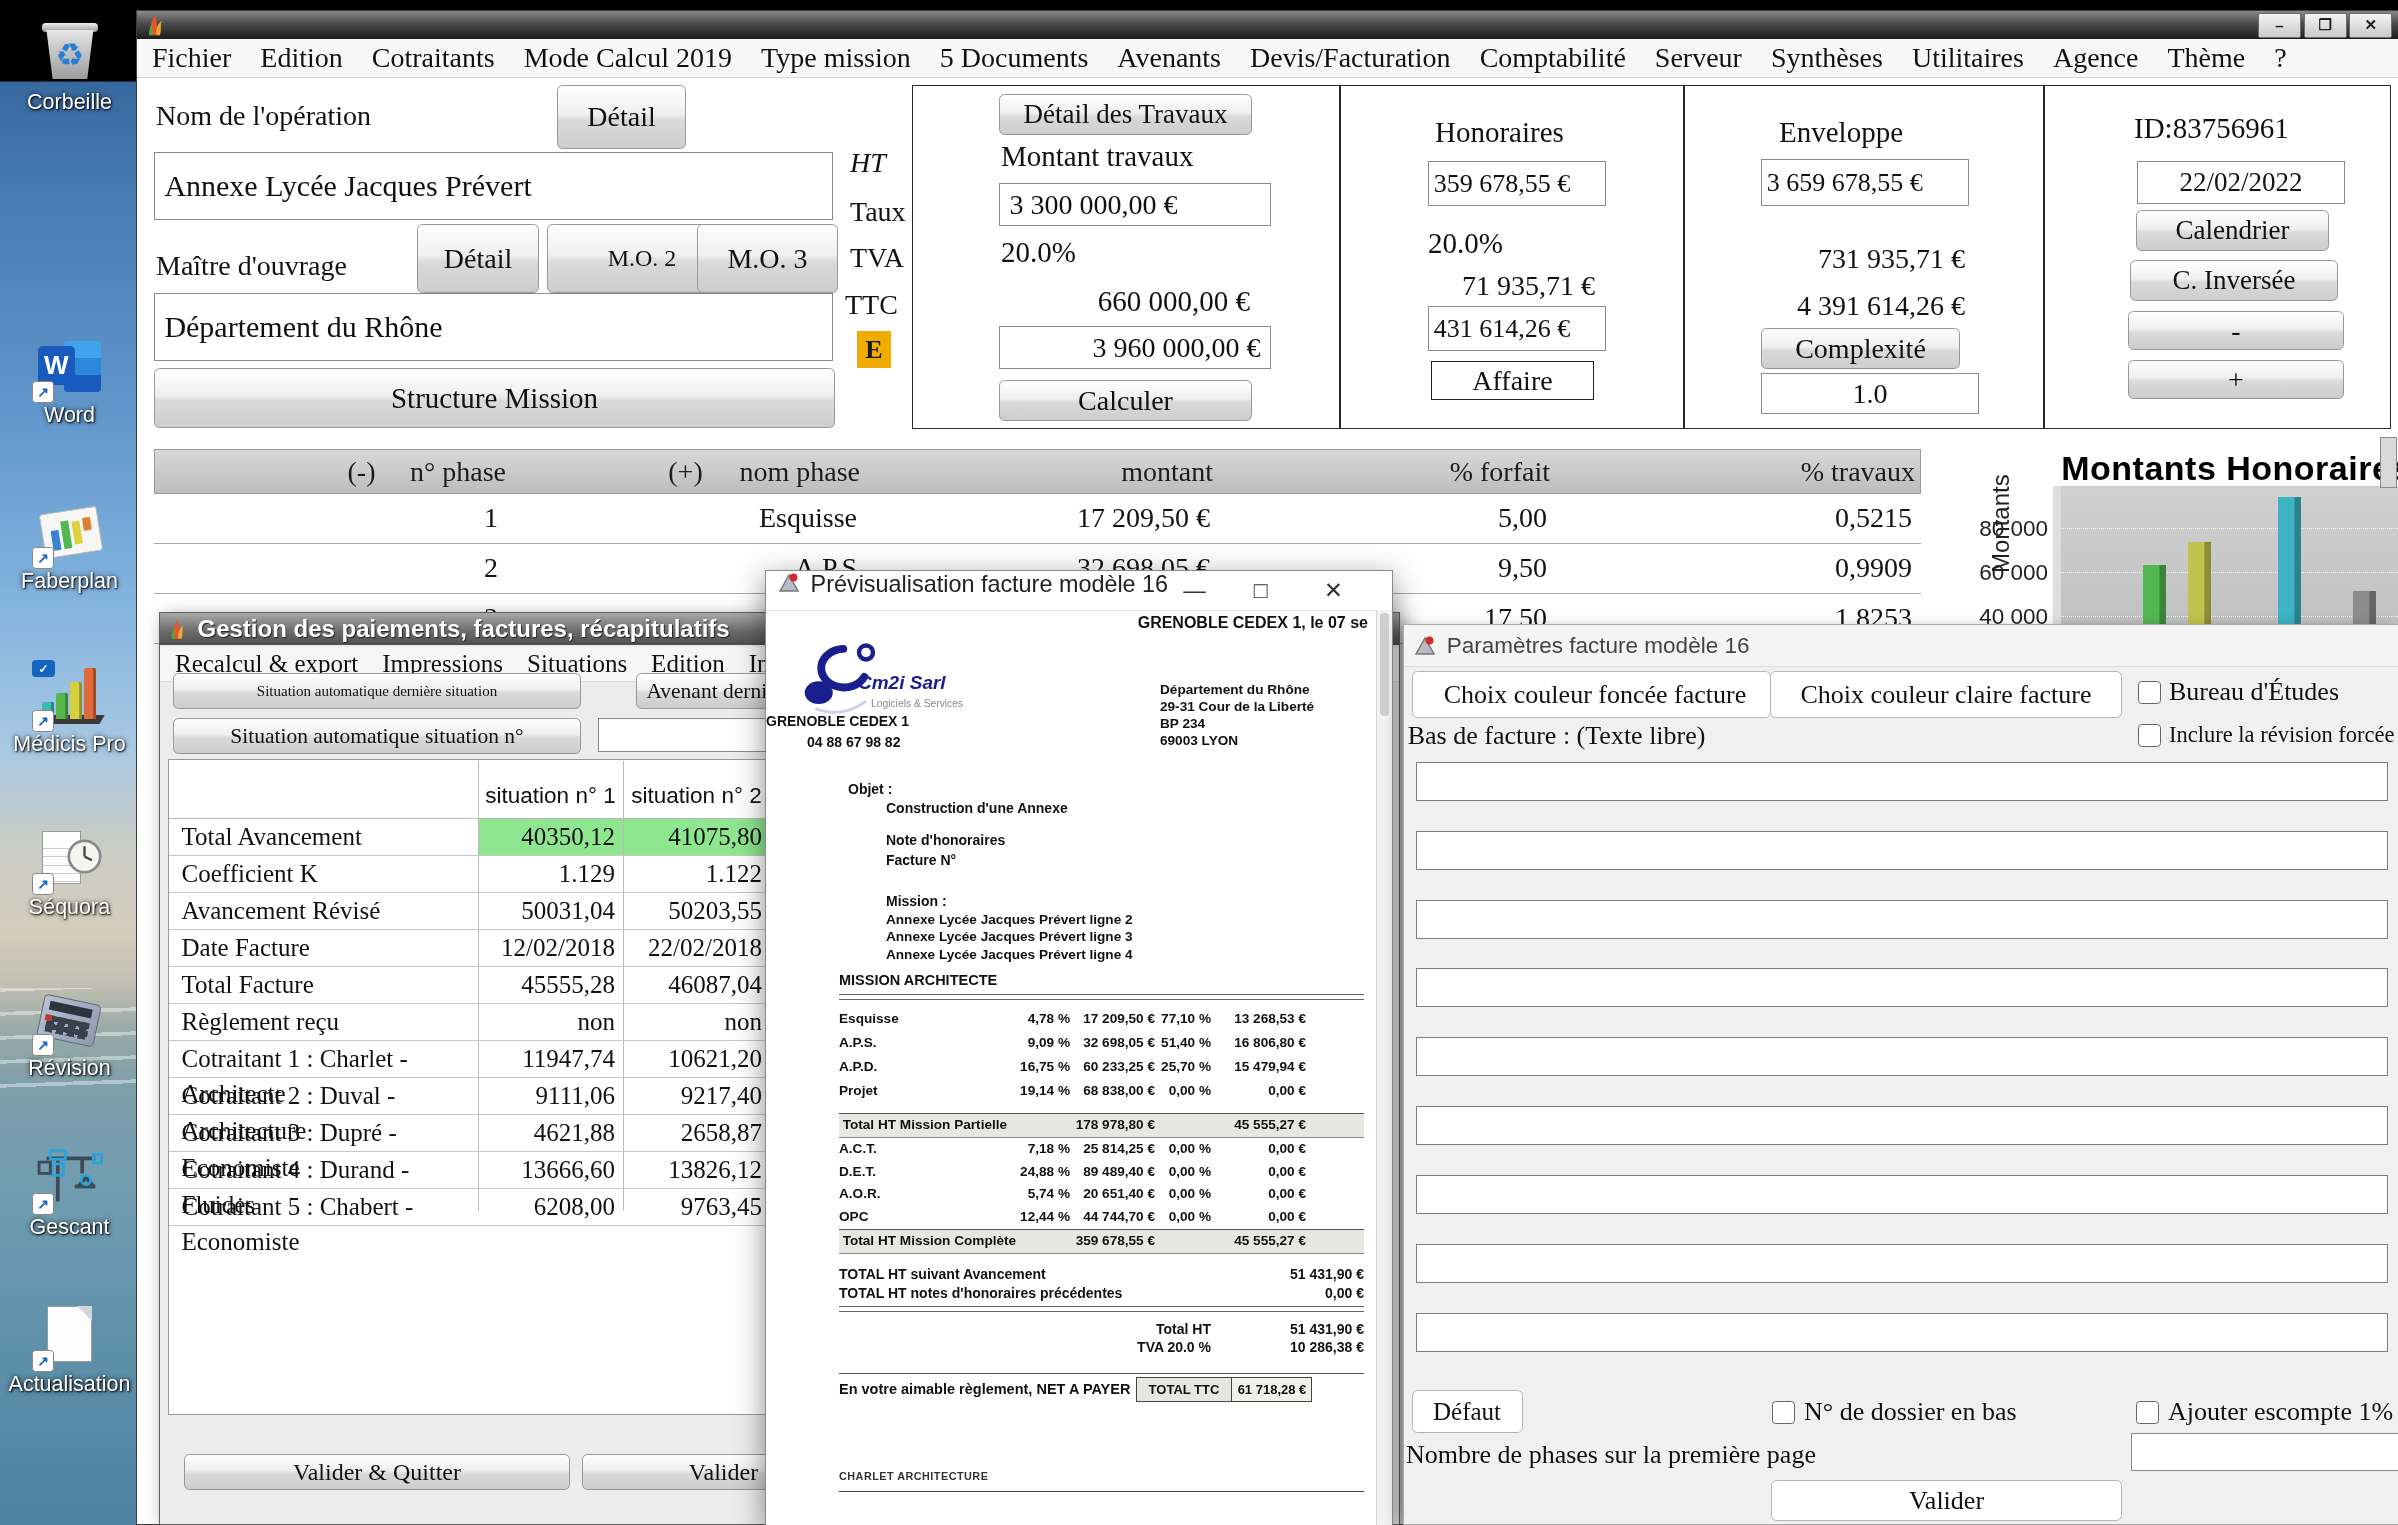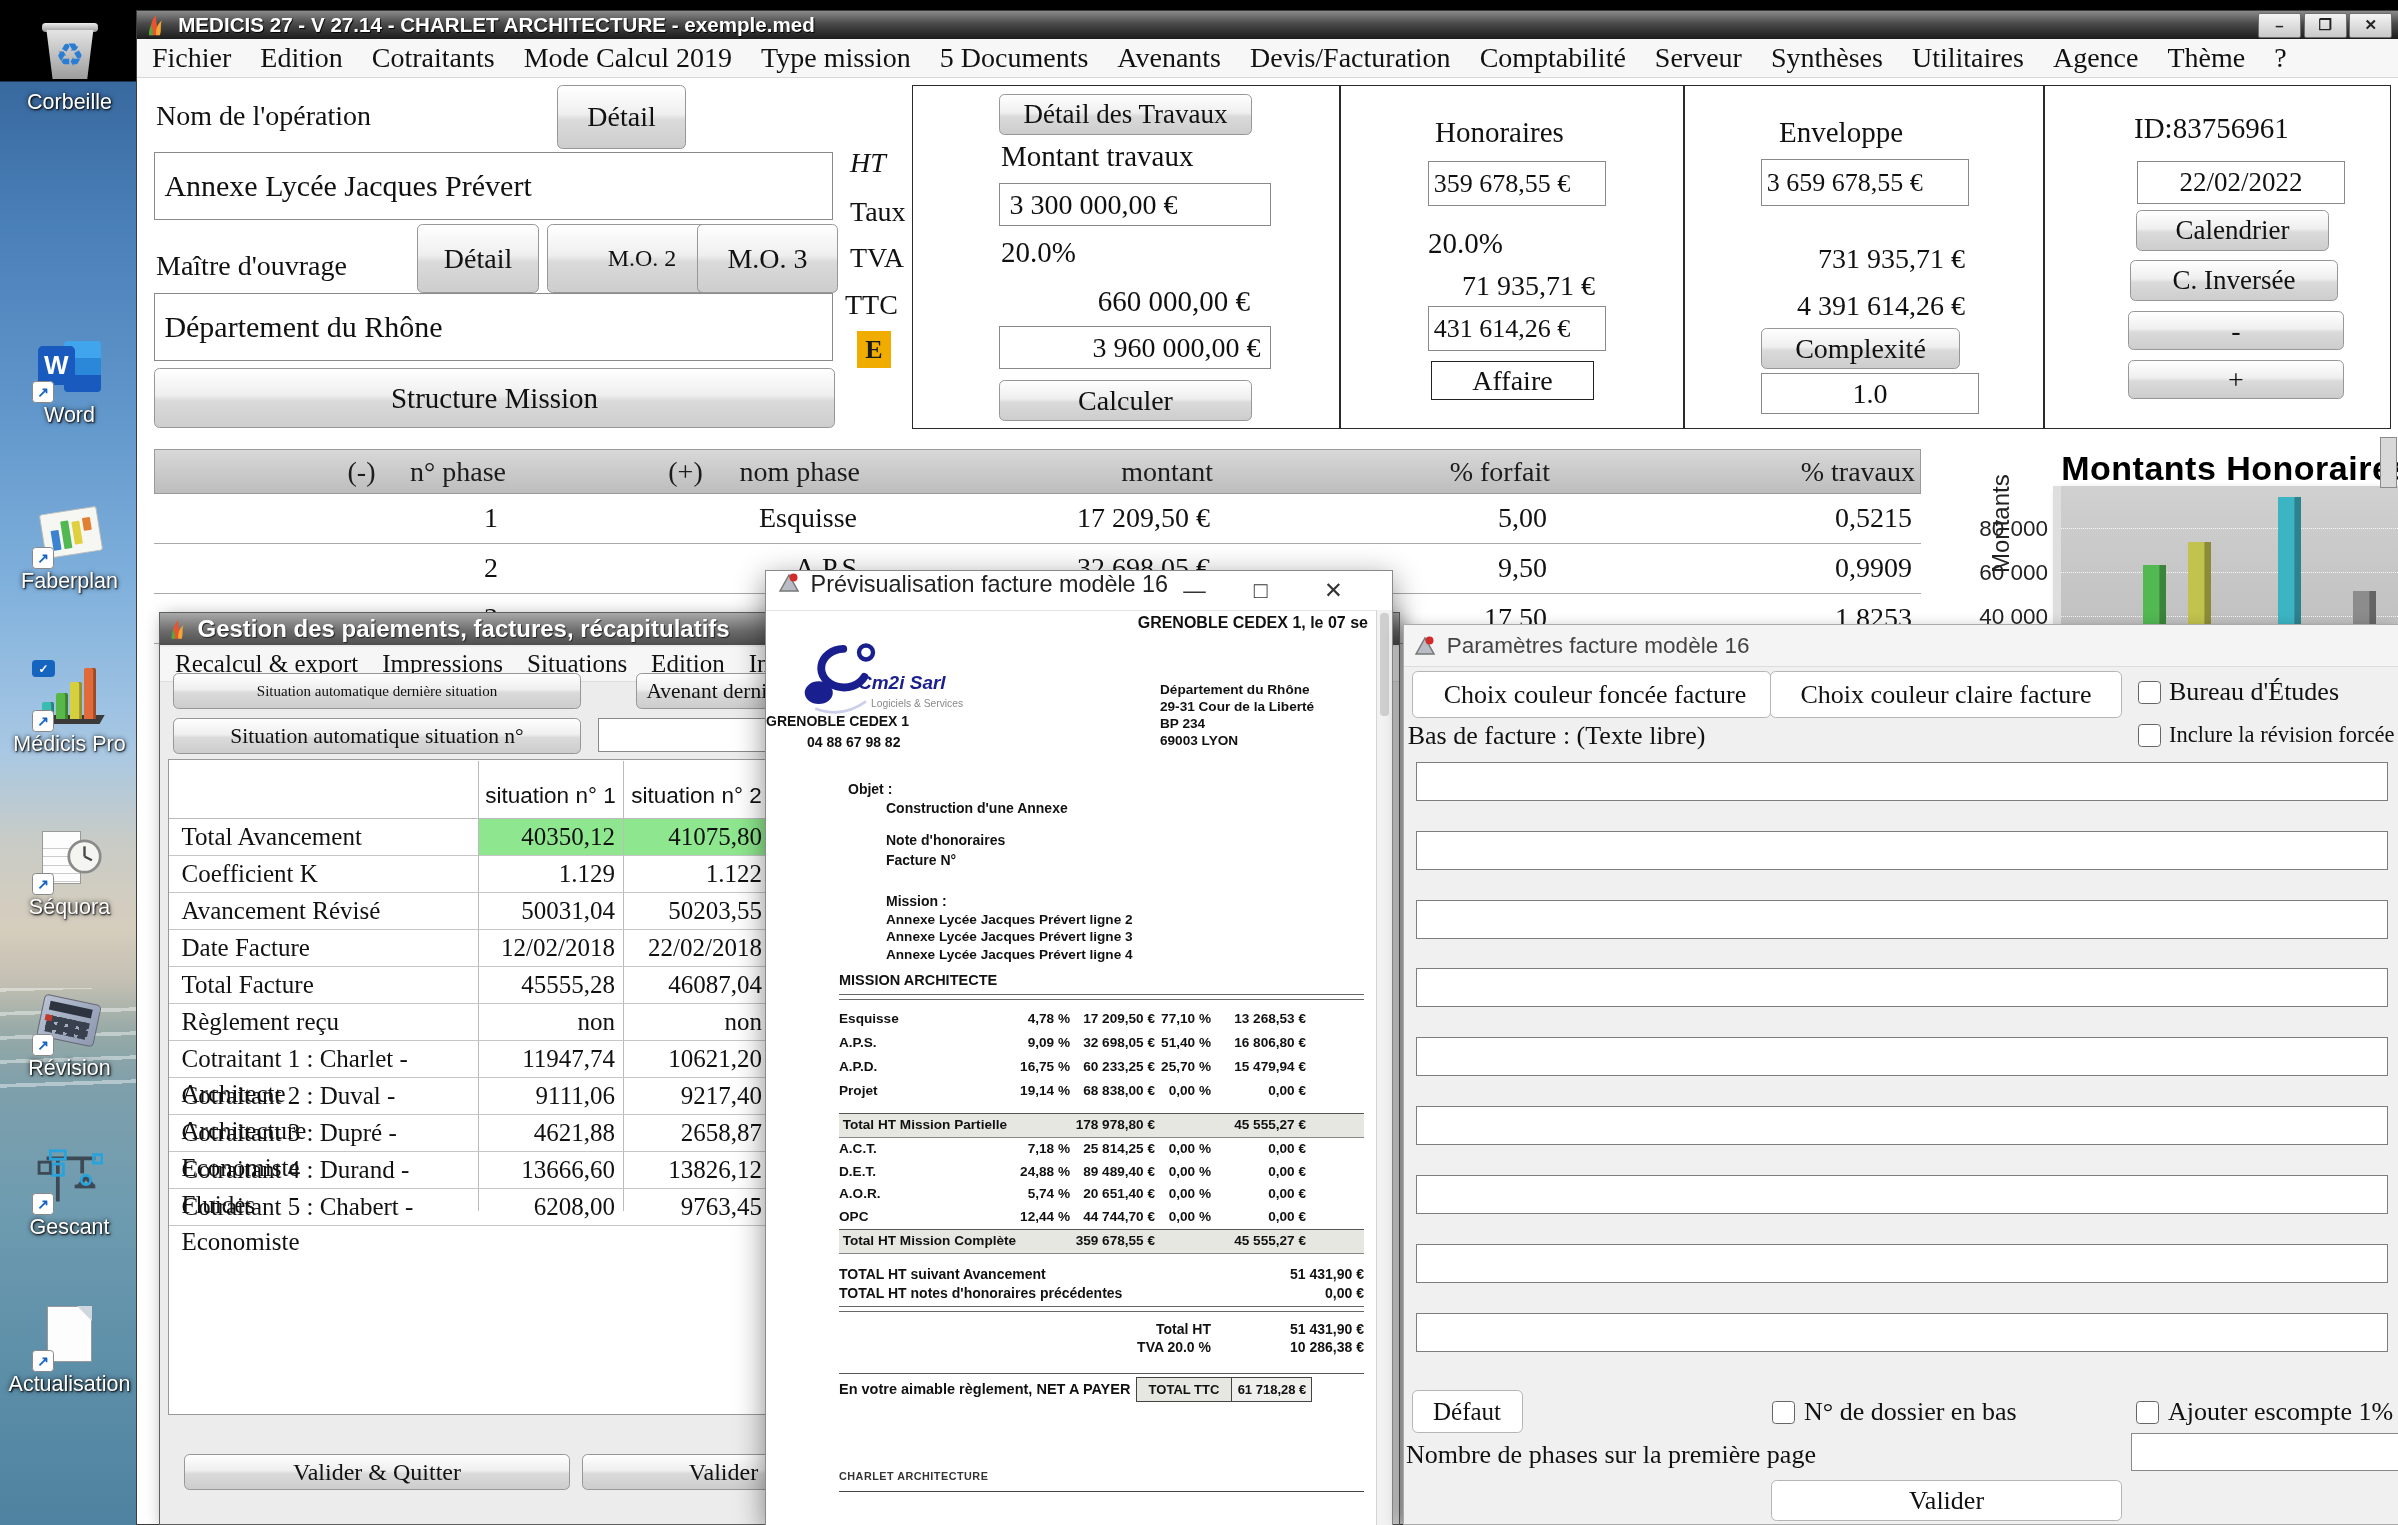--- a/index.html
+++ b/index.html
@@ -217,21 +217,20 @@
     <div class="cap">Actualisation</div>
   </div>
 
   <div id="mainwin">
     <div id="main-titlebar">
       <svg width="22.5" height="24" viewBox="0 0 24 26" style="margin-left:7.5px;">
         <path d="M6 24 C4 12 10 4 12 2 C11 10 14 12 13 24 Z" fill="#e8542f"></path>
         <path d="M12 24 C11 14 16 10 18 8 C16 14 18 18 16 24 Z" fill="#f2a634"></path>
         <path d="M4 24 C4 18 6 14 7 12 C7 17 9 19 8 24 Z" fill="#57a639"></path>
       </svg>
-      <div class="t">MEDICIS 27  - V 27.14 - CHARLET ARCHITECTURE - exemple.med</div>
       <div style="margin-left:auto;margin-right:5.6px;display:flex;">
         <div class="wbtn">–</div>
         <div class="wbtn">❐</div>
         <div class="wbtn">✕</div>
       </div>
     </div>
     <div id="main-menubar">
 
     <span>Fichier</span>
         <span>Edition</span>

